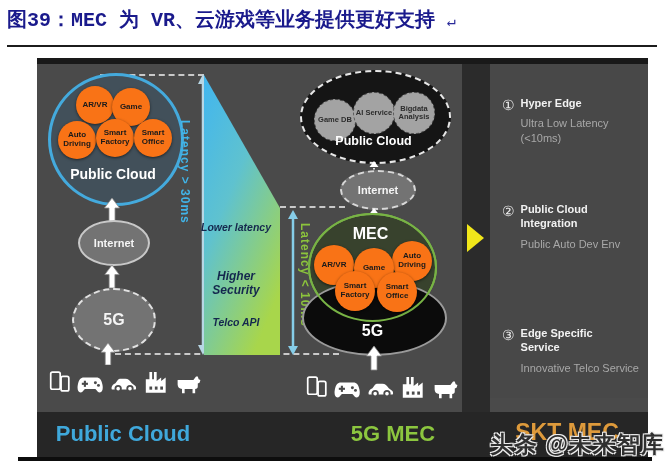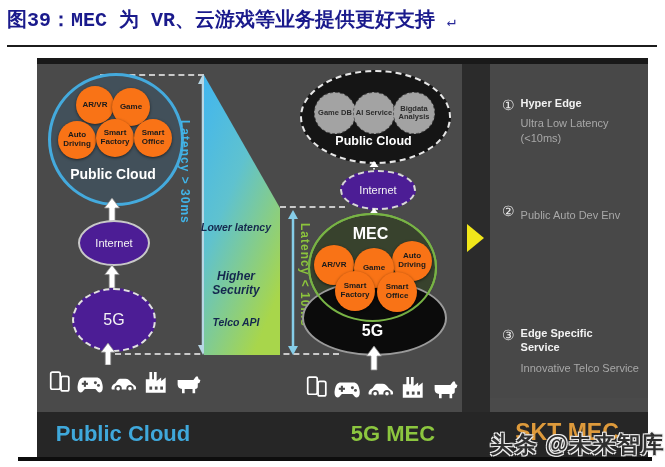--- a/index.html
+++ b/index.html
@@ -13,21 +13,21 @@
   .title-rule{position:absolute;left:7px;top:45px;width:650px;height:2px;background:#1c1c1c;}
   
   .diagram{position:absolute;left:37px;top:58px;width:611px;height:402px;background:#4a4a4a;overflow:hidden;}
   .topbar{position:absolute;left:0;top:0;width:611px;height:6px;background:#191919;}
   .sep-strip{position:absolute;left:425px;top:6px;width:28px;height:348px;background:#2b2b2b;}
   .panel{position:absolute;left:453px;top:6px;width:158px;height:334px;background:#484848;}
   .bottom-strip{position:absolute;left:0;top:354px;width:611px;height:48px;background:#262626;}
   
   .ell{position:absolute;border-radius:50%;display:flex;align-items:center;justify-content:center;}
   .cloud-left{left:11px;top:15px;width:130px;height:127px;background:#42505a;border:3px solid #44aadd;}
-  .node-black{background:#4c1d95;color:#f5f5f5;font-weight:normal;}
+  .node-black{background:#737373;color:#f5f5f5;font-weight:bold;}
   .svc{position:absolute;background:#f97316;border-radius:50%;display:flex;align-items:center;
        justify-content:center;text-align:center;font-size:8px;line-height:1.1;color:#1b1b1b;
        font-weight:600;box-shadow:0 1px 3px rgba(0,0,0,.55);}
   .s38{width:38px;height:38px;} .s40{width:40px;height:40px;}
   .gcirc{background:#a3a3a3;border:1.5px dashed #585858;color:#2c2c2c;font-size:7.5px;box-shadow:none;}
   .ell-label{position:absolute;text-align:center;color:#fff;font-weight:bold;}
   .dash-line{position:absolute;border-top:2px dashed #c9c9c9;height:0;}
   .vtext{position:absolute;writing-mode:vertical-rl;font-weight:bold;font-size:12px;letter-spacing:1px;white-space:nowrap;}
   .benefit{position:absolute;left:159px;width:80px;text-align:center;font-style:italic;
            font-weight:bold;font-size:10.5px;color:#14284e;}
@@ -64,20 +64,21 @@
     <div class="panel-item" style="top:32px;">
       <span class="pnum">①</span>
       <span>
         <div class="ptitle">Hyper Edge</div>
         <div class="psub">Ultra Low Latency (&lt;10ms)</div>
       </span>
     </div>
     <div class="panel-item" style="top:138px;">
       <span class="pnum">②</span>
       <span>
+        <div class="ptitle" style="width:112px;">Public Cloud Integration</div>
         <div class="psub">Public Auto Dev Env</div>
       </span>
     </div>
     <div class="panel-item" style="top:262px;">
       <span class="pnum">③</span>
       <span>
         <div class="ptitle" style="width:112px;">Edge Specific Service</div>
         <div class="psub">Innovative Telco Service</div>
       </span>
     </div>
@@ -170,21 +171,21 @@
   <div class="benefit" style="top:258px;">Telco API</div>
 
   <svg class="abs" style="left:250px;top:152px;" width="12" height="145" viewBox="0 0 12 145">
     <line x1="6" y1="7" x2="6" y2="138" stroke="#86cde8" stroke-width="2.5"></line>
     <polygon points="6,0 11,9 1,9" fill="#86cde8"></polygon>
     <polygon points="6,145 11,136 1,136" fill="#86cde8"></polygon>
     </svg>
   <div class="vtext" style="left:261px;top:165px;color:#8cc43c;">Latency &lt; 10ms</div>
 
   <div class="ell" style="left:263px;top:12px;width:147px;height:90px;background:#151515;border:2px dashed #e8e8e8;"></div>
-  <div class="svc s40 gcirc" style="left:277px;top:34px;">
+  <div class="svc s40 gcirc" style="left:277px;top:41px;">
       <span>Game DB</span>
     </div>
   <div class="svc s40 gcirc" style="left:316px;top:34px;">
       <span>AI Service</span>
     </div>
   <div class="svc s40 gcirc" style="left:356px;top:34px;">
       <span>Bigdata Analysis</span>
     </div>
   <div class="ell-label" style="left:263px;top:76px;width:147px;font-size:12.5px;">Public Cloud</div>
 

